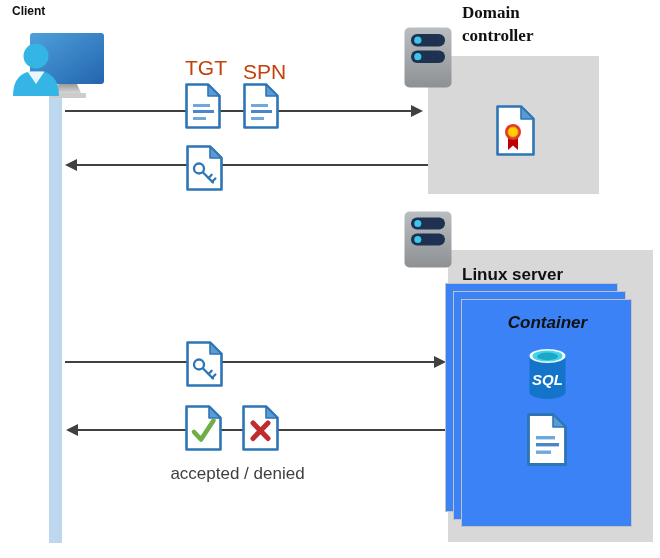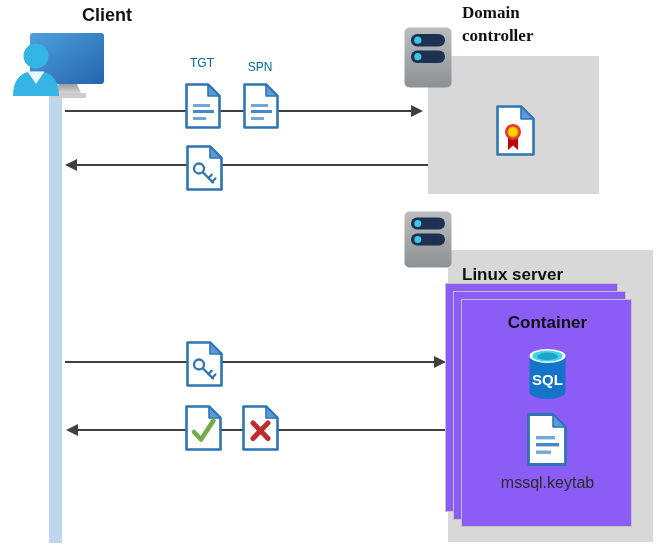--- a/index.html
+++ b/index.html
@@ -2,28 +2,28 @@
 <html><head>
 <meta charset="utf-8">
 <style>
   html,body{margin:0;padding:0;background:#fff;}
   #canvas{
     position:relative;width:660px;height:558px;background:#fff;overflow:hidden;
     font-family:"Liberation Sans", sans-serif;color:#1a1a1a;
   }
   .abs{position:absolute;}
   .node-title{font-weight:bold;font-size:17px;line-height:1.35;color:#111;}
-  .small-label{font-size:12px;color:#0369a1;}
+  .small-label{font-size:21px;color:#c2410c;}
   .gray-box{background:#d8d8d8;}
   .lifeline{background:#bdd7ee;}
   .arrow-line{height:2px;background:#404040;}
   .arrow-head{width:0;height:0;border-style:solid;}
   .arrow-head.right{border-width:6px 0 6px 12px;border-color:transparent transparent transparent #404040;}
   .arrow-head.left{border-width:6px 12px 6px 0;border-color:transparent #404040 transparent transparent;}
-  .card{background:#8b5cf6;border:1px solid #c2c2c2;box-sizing:border-box;}
+  .card{background:#3b82f6;border:1px solid #c2c2c2;box-sizing:border-box;font-style:italic;}
   .caption{font-size:17px;color:#3f3f3f;}
   svg{display:block;}
   svg text{font-family:"Liberation Sans", sans-serif;}
 </style>
 </head>
 <body>
 
 <div id="canvas">
 
   <div class="abs lifeline" style="left:49px;top:84px;width:13px;height:459px;"></div>
@@ -36,21 +36,21 @@
 
   <div class="abs arrow-line" style="left:77px;top:164px;width:351px;"></div>
   <div class="abs arrow-head left" style="left:65px;top:159px;"></div>
 
   <div class="abs arrow-line" style="left:65px;top:361px;width:370px;"></div>
   <div class="abs arrow-head right" style="left:434px;top:356px;"></div>
 
   <div class="abs arrow-line" style="left:78px;top:429px;width:370px;"></div>
   <div class="abs arrow-head left" style="left:66px;top:424px;"></div>
 
-  <div class="abs node-title" style="left:0px;top:3px;width:132px;text-align:right;font-size:18px;">Client</div>
+  <div class="abs node-title" style="left:12px;top:3px;width:132px;text-align:left;font-size:12px;">Client</div>
 
   <div class="abs" style="left:6px;top:26px;">
     <svg width="104" height="72" viewBox="0 0 104 72">
       <defs>
         <linearGradient id="monGrad" x1="0" y1="0" x2="1" y2="1">
           <stop offset="0" stop-color="#4FA0DC"></stop>
             <stop offset="1" stop-color="#2365AE"></stop>
         </linearGradient>
         <linearGradient id="standGrad" x1="0" y1="0" x2="0" y2="1">
           <stop offset="0" stop-color="#9a9a9a"></stop>
@@ -127,20 +127,21 @@
     <svg width="37" height="46" viewBox="0 0 37 46">
       <path d="M1.5,1.5 H24 L35.5,13 V44.5 H1.5 Z" fill="#ffffff" stroke="#2E75B6" stroke-width="2.6" stroke-linejoin="round"></path>
       <path d="M24,1.5 L35.5,13 L24,13 Z" fill="#5B9BD5" stroke="#2E75B6" stroke-width="1.6" stroke-linejoin="round"></path>
       <g stroke="#C02B2B" stroke-width="5" stroke-linecap="round">
         <path d="M11,18 L26,33.5"></path>
         <path d="M26,18 L11,33.5"></path>
       </g>
     </svg>
   </div>
 
+  <div class="abs caption" style="left:130px;top:464px;width:215px;text-align:center;">accepted / denied</div>
 
   <div class="abs" style="left:404px;top:27px;">
     <svg width="48" height="61" viewBox="0 0 48 61">
       <defs>
         <linearGradient id="srvGrad1" x1="0" y1="0" x2="0" y2="1">
           <stop offset="0" stop-color="#BABEC1"></stop>
             <stop offset="1" stop-color="#8D9194"></stop>
         </linearGradient>
       </defs>
       <rect x="0.5" y="0.5" width="47" height="60" rx="5" fill="url(#srvGrad1)"></rect>
@@ -198,16 +199,15 @@
     <div class="abs" style="left:65px;top:113px;">
       <svg width="40" height="53" viewBox="0 0 40 53">
         <path d="M1.5,1.5 H26 L38.5,14 V51.5 H1.5 Z" fill="#ffffff" stroke="#2E75B6" stroke-width="2.8" stroke-linejoin="round"></path>
         <path d="M26,1.5 L38.5,14 L26,14 Z" fill="#5B9BD5" stroke="#2E75B6" stroke-width="1.6" stroke-linejoin="round"></path>
         <rect x="9" y="23" width="19" height="3.4" fill="#6FA8DC"></rect>
         <rect x="9" y="30" width="23" height="3.4" fill="#4A86C8"></rect>
         <rect x="9" y="37.5" width="15" height="3.4" fill="#6FA8DC"></rect>
       </svg>
     </div>
 
-    <div class="abs" style="left:0;top:174px;width:171px;text-align:center;font-size:16px;color:#2b2b2b;">mssql.keytab</div>
   </div>
 
 </div>
 
 </body></html>

